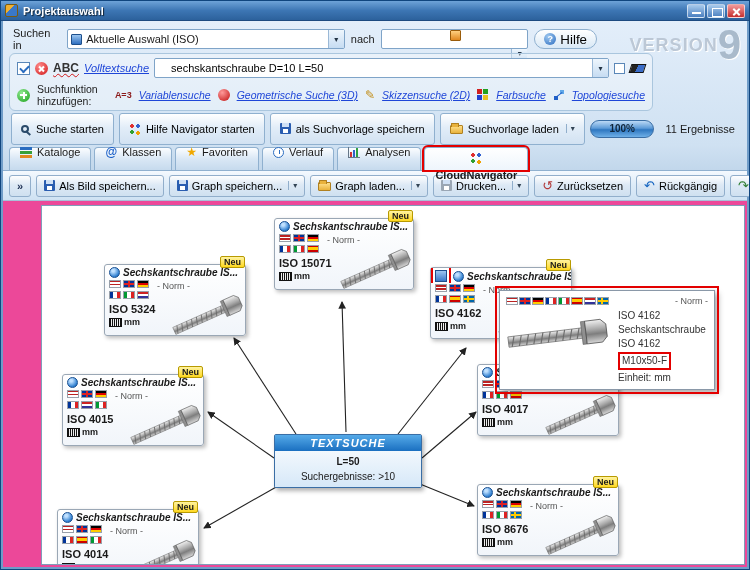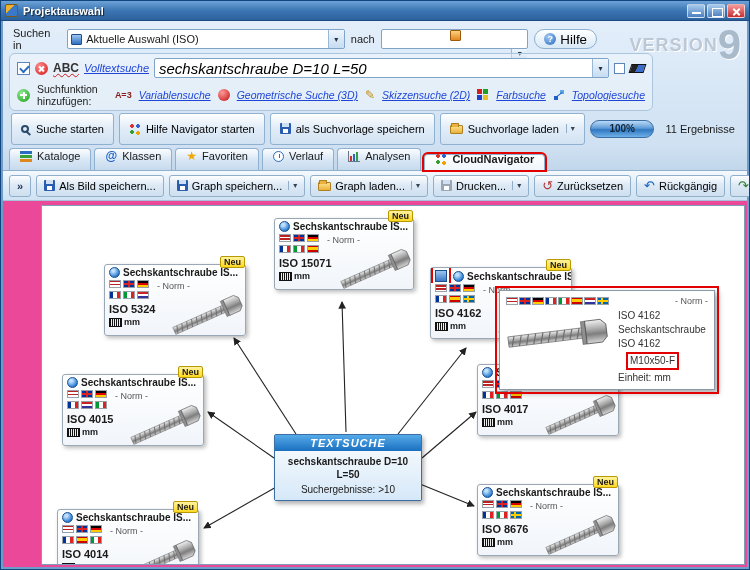--- a/index.html
+++ b/index.html
@@ -49,21 +49,21 @@
   .cb { width:13px; height:13px; background:#fff; border:1px solid #5a87b8; position:relative; flex:none; cursor:pointer; }
   .cb.checked::after { content:""; position:absolute; left:2px; top:2px; width:7px; height:4px;
                        border-left:2px solid #2a6cc0; border-bottom:2px solid #2a6cc0; transform:rotate(-45deg); }
   .cb.small { width:11px; height:11px; }
   .ic-x { width:13px; height:13px; border-radius:50%; background:radial-gradient(circle at 35% 30%,#ff8a8a,#d01818); position:relative; flex:none; cursor:pointer; }
   .ic-x::before, .ic-x::after { content:""; position:absolute; left:3px; top:6px; width:7px; height:2px; background:#fff; }
   .ic-x::before { transform:rotate(45deg); } .ic-x::after { transform:rotate(-45deg); }
   .abc { font-weight:bold; color:#333; font-size:12px; text-decoration:underline wavy #d01818 1px; flex:none; }
   .link { color:#1f46d8; text-decoration:underline; cursor:pointer; white-space:nowrap;font-style:italic; }
   .combo { flex:1; display:flex; align-items:center; height:20px; background:#fff; border:1px solid #7fa4c8; border-radius:2px; }
-  .combo input { flex:1; border:none; outline:none; font-family:inherit; font-size:15px; padding:0 4px; background:transparent;font-style:italic; }
+  .combo input { flex:1; border:none; outline:none; font-family:inherit; font-size:11px; padding:0 16px; background:transparent; }
   .ic-eraser { width:15px; height:9px; background:linear-gradient(100deg,#222 45%,#3a6cc8 45%); border:1px solid #111; transform:skewX(-18deg); flex:none; cursor:pointer; }
   .ic-plus { width:13px; height:13px; border-radius:50%; background:radial-gradient(circle at 35% 30%,#90e890,#18a018); position:relative; flex:none; }
   .ic-plus::before { content:""; position:absolute; left:3px; top:5.5px; width:7px; height:2px; background:#fff; }
   .ic-plus::after { content:""; position:absolute; left:5.5px; top:3px; width:2px; height:7px; background:#fff; }
   .avar { font-size:9px; font-weight:bold; color:#8b1a1a; flex:none; }
   .ic-sphere { width:12px; height:12px; border-radius:50%; background:radial-gradient(circle at 35% 30%,#ff9a9a,#c01010); flex:none; }
   .ic-pencil { color:#c08a10; font-size:12px; flex:none; }
   .ic-pal { width:12px; height:12px; flex:none; background-image:linear-gradient(#d02020,#d02020),linear-gradient(#20a020,#20a020),linear-gradient(#2040d0,#2040d0),linear-gradient(#e8c020,#e8c020);
             background-size:5px 5px; background-position:0 0,6px 0,0 6px,6px 6px; background-repeat:no-repeat; }
   .ic-topo { width:12px; height:12px; flex:none; position:relative;
@@ -85,24 +85,24 @@
   .ic-folder { width:13px; height:9px; background:linear-gradient(#ffe08a,#e8b23c); border:1px solid #b08020; border-radius:1px; position:relative; margin-top:2px; flex:none; }
   .ic-folder::before { content:""; position:absolute; top:-3px; left:0; width:6px; height:3px; background:#e8b23c; border:1px solid #b08020; border-bottom:none; border-radius:1px 1px 0 0; }
   .progress { margin-left:auto; width:110px; height:18px; border:1px solid #3a6ea5; border-radius:9px;
               background:linear-gradient(#bcd9f5,#5d9bd8 45%,#2f77c0 55%,#6fb0e8); display:flex; align-items:center; justify-content:center;
               font-size:10px; font-weight:bold; color:#10253a; }
   .results { margin:0 4px 0 6px; white-space:nowrap; }
 
   
   .tabbar { position:absolute; left:2px; right:2px; top:144px; height:26px; display:flex; align-items:flex-end; gap:3px;
             padding:0 0 0 6px; background:linear-gradient(#cfe1f2,#c2d7eb); border-bottom:1px solid #8fb0cf; }
-  .tab { display:flex; align-items:center; gap:5px; padding:4px 10px 11px; height:22px;
+  .tab { display:flex; align-items:center; gap:5px; padding:4px 10px 18px; height:22px;
          background:linear-gradient(#fbfdff,#d9e7f5 50%,#c6daed); border:1px solid #8fb0cf; border-bottom:none;
          border-radius:4px 4px 0 0; cursor:pointer; white-space:nowrap; }
-  .tab.active { background:linear-gradient(#ffffff,#eef5fc); font-weight:bold; height:16px; outline:2px solid #e30000; z-index:2; }
+  .tab.active { background:linear-gradient(#ffffff,#eef5fc); font-weight:bold; height:16px; outline:2px solid #e30000; z-index:2;flex-direction:column; }
   .ic-books { width:12px; height:11px; flex:none; background-image:linear-gradient(#2a6cc0,#2a6cc0),linear-gradient(#38a038,#38a038),linear-gradient(#e08820,#e08820);
               background-size:12px 3px; background-position:0 0,0 4px,0 8px; background-repeat:no-repeat; }
   .ic-at { color:#1a5fc8; font-weight:bold; font-size:12px; flex:none; }
   .ic-star { color:#f0a800; font-size:12px; flex:none; line-height:1; }
   .ic-clock { width:11px; height:11px; border-radius:50%; border:1px solid #2a6cc0; background:#fff; position:relative; flex:none; }
   .ic-clock::after { content:""; position:absolute; left:5px; top:2px; width:1px; height:4px; background:#2a6cc0; }
   .ic-chart { width:12px; height:11px; flex:none; border-left:1px solid #678; border-bottom:1px solid #678;
               background-image:linear-gradient(#d03030,#d03030),linear-gradient(#3060c8,#3060c8),linear-gradient(#30a040,#30a040);
               background-size:2px 5px,2px 7px,2px 9px; background-position:1px 100%,4px 100%,7px 100%; background-repeat:no-repeat; }
 
@@ -118,21 +118,21 @@
   .g-redo { color:#2e7d32; font-size:13px; line-height:1; }
   .g-reset { color:#b33a3a; font-size:13px; line-height:1; }
 
   
   .canvas { position:absolute; left:40px; top:204px; width:704px; height:360px; background:#fff;
             border:1px solid #7f9db9; overflow:hidden; }
   .wires { position:absolute; left:0; top:0; z-index:0; }
 
   .card { position:absolute; height:72px; background:linear-gradient(#ffffff,#f1f5fa); border:1px solid #9aa7b5;
           border-radius:3px; box-shadow:2px 2px 4px rgba(0,0,0,.28); z-index:1; cursor:pointer; }
-  .card-hd { display:flex; align-items:center; gap:3px; padding:2px 4px 1px; font-weight:bold; font-size:10px; white-space:nowrap; overflow:hidden; }
+  .card-hd { display:flex; align-items:center; gap:3px; padding:2px 4px 1px; font-weight:bold; font-style:italic; font-size:10px; white-space:nowrap; overflow:hidden; }
   .globe { width:11px; height:11px; border-radius:50%; background:radial-gradient(circle at 35% 30%,#bfe0ff 15%,#2f7fd0 70%,#1a5a9a); border:1px solid #174f92; flex:none; }
   .sel-pin { width:12px; height:12px; flex:none; background:linear-gradient(#9cc6f0,#3a78c8); border:1px solid #1d4f8c;
              outline:2px solid #e30000; outline-offset:2px; margin-right:3px; }
   .card-bd { position:relative; padding:1px 4px; height:52px; }
   .frow { display:flex; align-items:flex-start; gap:7px; }
   .flags { display:grid; grid-template-columns:repeat(3,13px); grid-auto-rows:10px; gap:1px; }
   .fl { width:12px; height:8px; border:1px solid #98a0aa; display:inline-block; }
   .fl-us { background:linear-gradient(#b22 25%,#fff 25% 50%,#b22 50% 75%,#fff 75%); }
   .fl-gb { background-color:#039; background-image:linear-gradient(0deg,transparent 40%,#d22 40% 60%,transparent 60%),linear-gradient(90deg,transparent 40%,#d22 40% 60%,transparent 60%); }
   .fl-de { background:linear-gradient(#000 33%,#d00 33% 66%,#fc0 66%); }
@@ -164,21 +164,21 @@
   .ts-q { font-weight:bold; line-height:1.3; }
   .ts-r { margin-top:3px; }
 
   .tooltip { position:absolute; left:457px; top:84px; width:216px; z-index:5; background:#fff; border:1px solid #8a98a8;
              box-shadow:3px 3px 6px rgba(0,0,0,.35); padding:4px 6px; outline:2px solid #e30000; outline-offset:2px; }
   .tt-top { display:flex; align-items:center; gap:2px; }
   .tt-top .norm { margin-left:auto; }
   .tt-body { display:flex; gap:8px; margin-top:3px; }
   .tt-bolt { width:104px; height:38px; transform:rotate(-7deg); flex:none; margin-top:8px; }
   .tt-col { font-size:10px; color:#333; line-height:1.4; }
-  .dim { border:2px solid #e30000; padding:0 2px; display:inline-block; margin:1px 8px; }
+  .dim { border:2px solid #e30000; padding:0 2px; display:inline-block; margin:1px 0; }
 </style>
 </head>
 <body>
 
 <svg width="0" height="0" style="position:absolute" aria-hidden="true">
   <defs>
     <linearGradient id="steel" x1="0" y1="0" x2="0" y2="1">
       <stop offset="0" stop-color="#f0f0f0"></stop>
         <stop offset="0.4" stop-color="#a8a8a8"></stop>
       <stop offset="0.6" stop-color="#7e7e7e"></stop>
@@ -585,21 +585,20 @@
           </div>
         <svg class="bolt">
             <use href="#boltsym"></use>
           </svg>
       </div>
     </div>
 
     <div class="textsuche">
       <div class="ts-h">TEXTSUCHE</div>
       <div class="ts-b">
-        <div class="ts-q">sechskantschraube D=10</div>
         <div class="ts-q">L=50</div>
         <div class="ts-r">Suchergebnisse: &gt;10</div>
       </div>
     </div>
 
     <div class="tooltip">
       <div class="tt-top">
         <span class="flags" style="display:flex;gap:1px">
             <i class="fl fl-us"></i>
             <i class="fl fl-gb"></i>

